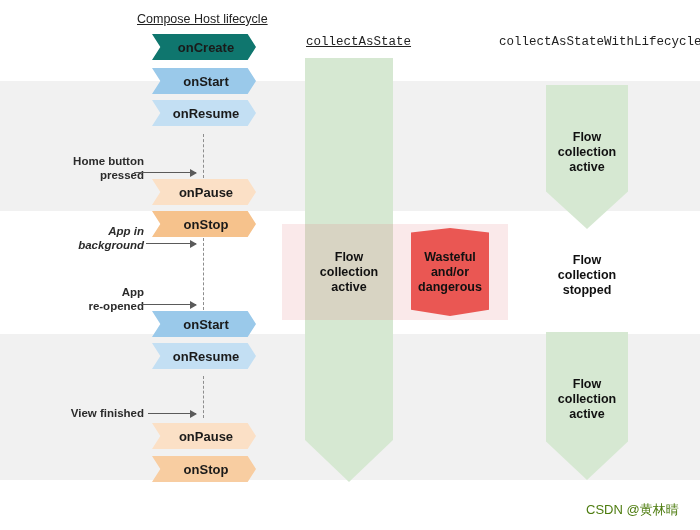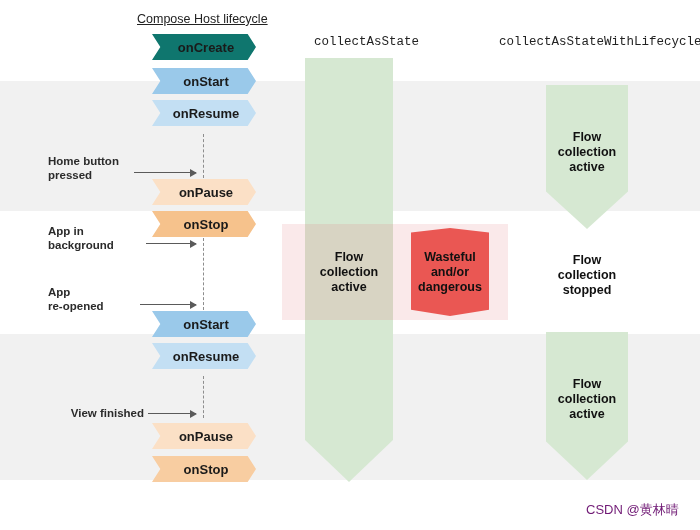--- a/index.html
+++ b/index.html
@@ -74,21 +74,21 @@
     width: 0;
     border-left: 1.6px dashed #8d8d8d;
   }
 
   
   .evt-label {
     position: absolute;
     font-size: 11.5px;
     font-weight: bold;
     color: #2b2b2b;
-    text-align: left;
+    text-align: right;
     line-height: 14px;
     white-space: nowrap;
   }
   .arrow {
     position: absolute;
     height: 1.4px;
     background: #5a5a5a;
   }
   .arrow::after {
     content: "";
@@ -132,38 +132,38 @@
     text-align: center;
     font-size: 12.5px;
     font-weight: bold;
     color: #111111;
     line-height: 15px;
   }
 
   .watermark {
     position: absolute;
     font-size: 13px;
-    color: #701a75;
+    color: #4d7c0f;
     white-space: nowrap;
   }
 </style>
 </head>
 <body>
 
 <div id="stage">
 
   <div class="band band-gray" style="top:81px; height:130px;"></div>
   <div class="band band-gray" style="top:334px; height:146px;"></div>
 
   <div class="vband vband-pink" style="left:282px; top:224px; width:226px; height:96px;"></div>
   <div class="vband vband-white" style="left:508px; top:224px; width:192px; height:96px;"></div>
 
   <div class="section-title" style="left:137px; top:12px;">Compose Host lifecycle</div>
 
-  <div class="col-title" style="left:314px; top:35px;">collectAsState</div>
+  <div class="col-title" style="left:306px; top:35px;text-decoration:underline;">collectAsState</div>
 
   <div class="col-title" style="left:499px; top:35px;">collectAsStateWithLifecycle</div>
 
   <div class="flowbar green" style="left:305px; top:58px; width:88px; height:166px;"></div>
 
   <div class="flowbar green-dim" style="left:305px; top:224px; width:88px; height:96px;">
     <span>
       <span>Flow</span><br>
       <span>collection</span><br>
       <span>active</span>
@@ -233,21 +233,21 @@
   <div class="chev" style="left:152px; top:456px; background:#f8cda1;">
     <span>onStop</span>
   </div>
 
   <div class="evt-label" style="left:48px; top:154px; width:96px;">
     <span>Home button</span><br>
     <span>pressed</span>
   </div>
   <div class="arrow" style="left:134px; top:172px; width:62px;"></div>
 
-  <div class="evt-label" style="left:48px; top:224px; width:96px;">
+  <div class="evt-label" style="left:48px; top:224px; width:96px;font-style:italic;">
     <span>App in</span><br>
     <span>background</span>
   </div>
   <div class="arrow" style="left:146px; top:243px; width:50px;"></div>
 
   <div class="evt-label" style="left:48px; top:285px; width:96px;">
     <span>App</span><br>
     <span>re-opened</span>
   </div>
   <div class="arrow" style="left:140px; top:304px; width:56px;"></div>

